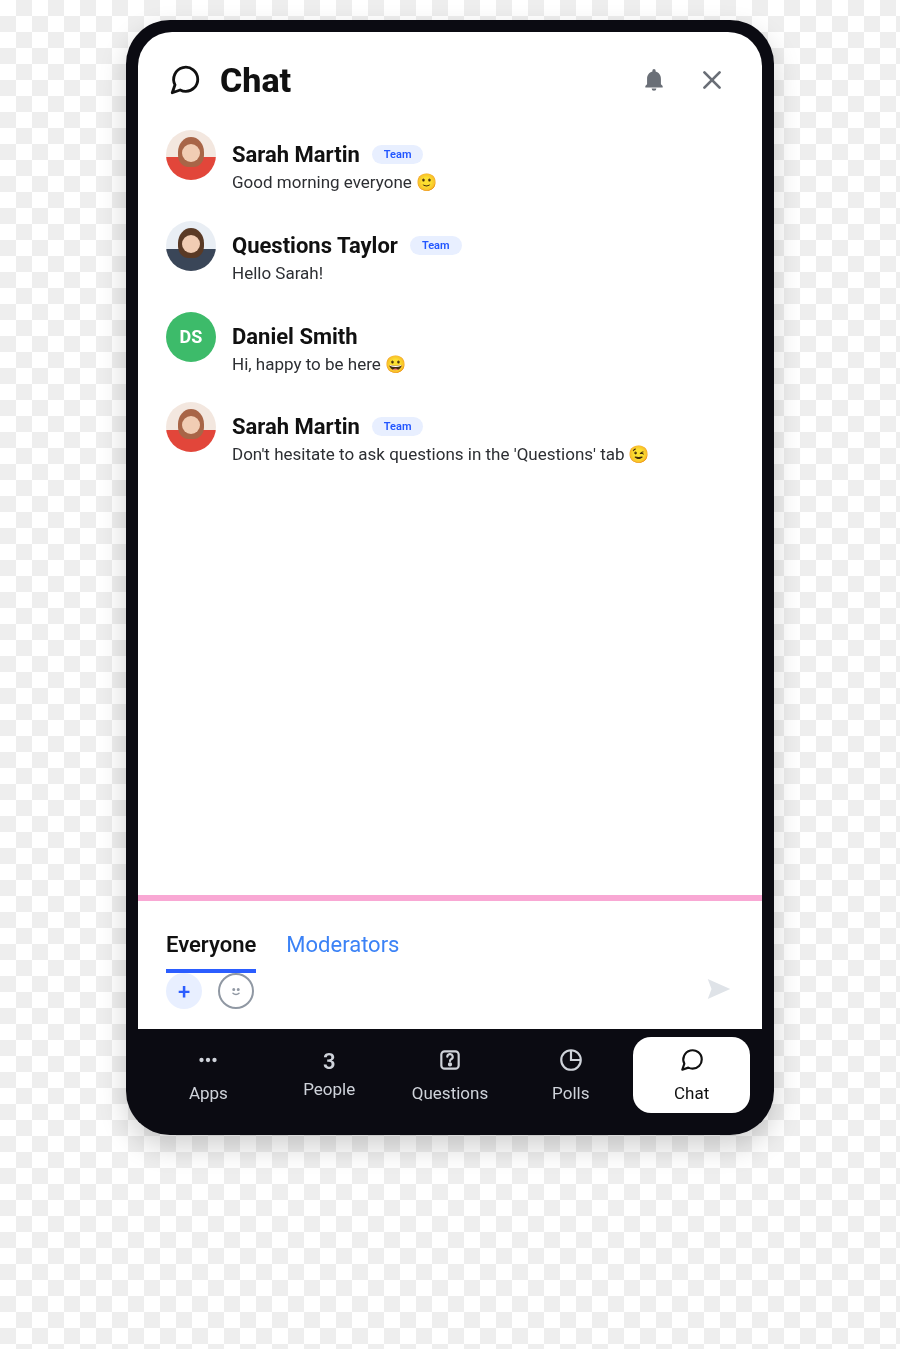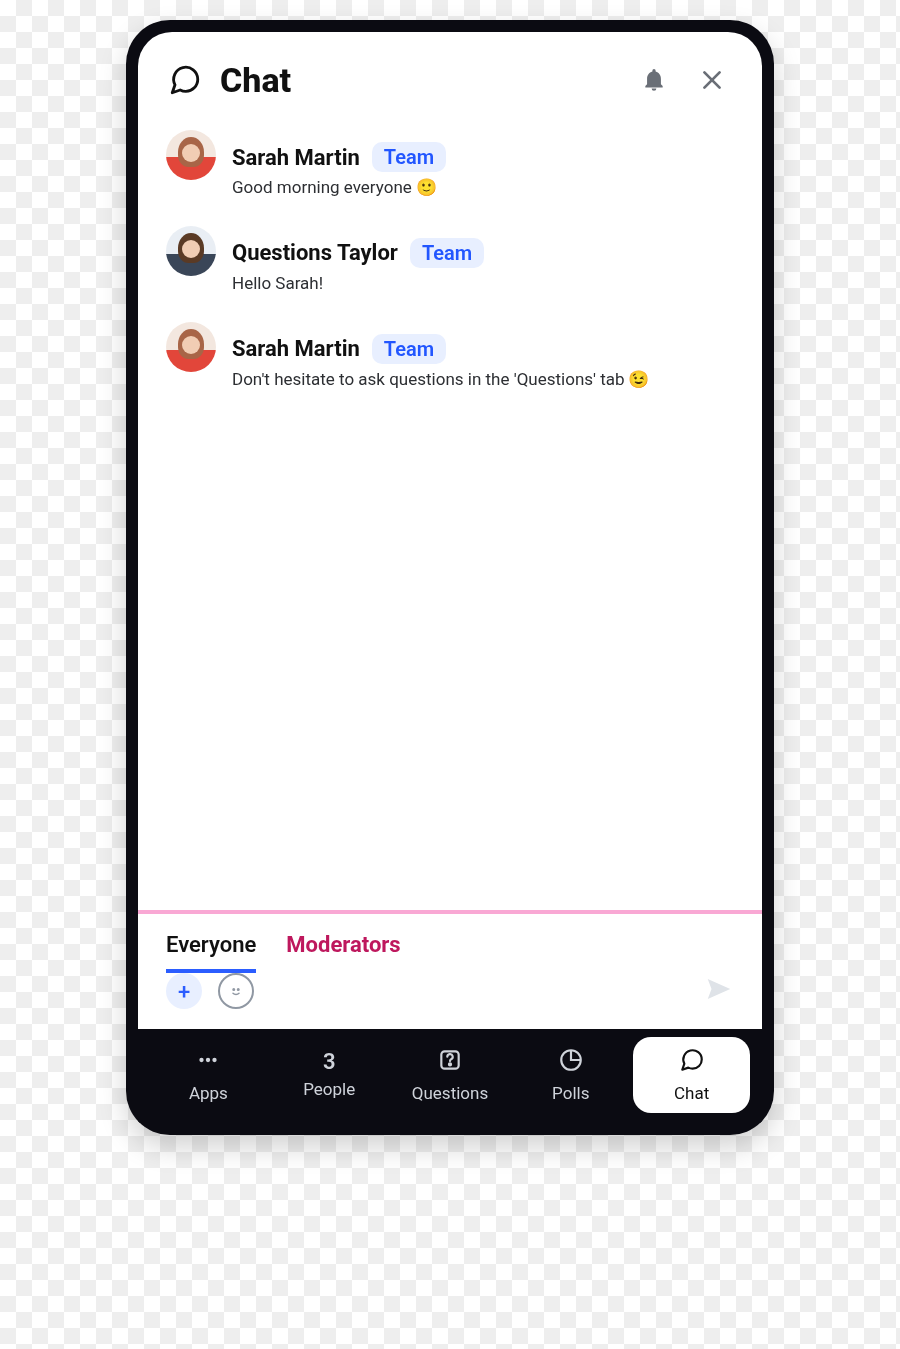--- a/index.html
+++ b/index.html
@@ -101,36 +101,36 @@
     content:""; position:absolute; width:18px; height:18px; top:14px; left:16px;
     background:#f1cdb4; border-radius:50%; z-index:1;
   }
   .avatar.initials { background:#3dbb6a; }
 
   .msg-body { flex:1;margin-top:12px; }
   .sender-row { display:flex; align-items:center; gap:12px; margin-bottom:4px; }
   .sender-name { font-size:22px; font-weight:700; color:#111; }
   .team-badge {
     background:#e8efff; color:#2256ff;
-    font-size:20px; font-weight:600;
+    font-size:11px; font-weight:600;
     padding:3px 12px; border-radius:10px;
   }
   .msg-text { font-size:17px; color:#2d2f33; line-height:1.4; }
 
   
   .compose {
-    border-top:4px solid #f9a8d4;
-    padding: 0 28px 20px 28px;
+    border-top:6px solid #f9a8d4;
+    padding: 13px 28px 20px 28px;
   }
   .compose-tabs {
     display:flex; gap:30px;
     padding: 18px 0 0 0;
   }
   .compose-tab {
-    font-size:22px; font-weight:700; color:#be185d;
+    font-size:22px; font-weight:400; color:#3b82f6;
     padding-bottom:12px; cursor:pointer;
     border-bottom:4px solid transparent;
   }
   .compose-tab.active {
     color:#111; font-weight:600;
     border-bottom-color:#2b5dff;
   }
   .compose-input {
     width:100%;
     border:none; outline:none;
@@ -215,20 +215,29 @@
           <div class="avatar caroline"></div>
           <div class="msg-body">
             <div class="sender-row">
               <span class="sender-name">Questions Taylor</span>
               <span class="team-badge">Team</span>
             </div>
             <div class="msg-text">Hello Sarah!</div>
           </div>
         </div>
         <div class="message">
+          <div class="avatar initials">DS</div>
+          <div class="msg-body">
+            <div class="sender-row">
+              <span class="sender-name">Daniel Smith</span>
+            </div>
+            <div class="msg-text">Hi, happy to be here 😀</div>
+          </div>
+        </div>
+        <div class="message">
           <div class="avatar sarah"></div>
           <div class="msg-body">
             <div class="sender-row">
               <span class="sender-name">Sarah Martin</span>
               <span class="team-badge">Team</span>
             </div>
             <div class="msg-text">Don't hesitate to ask questions in the 'Questions' tab 😉</div>
           </div>
         </div>
       </div>

